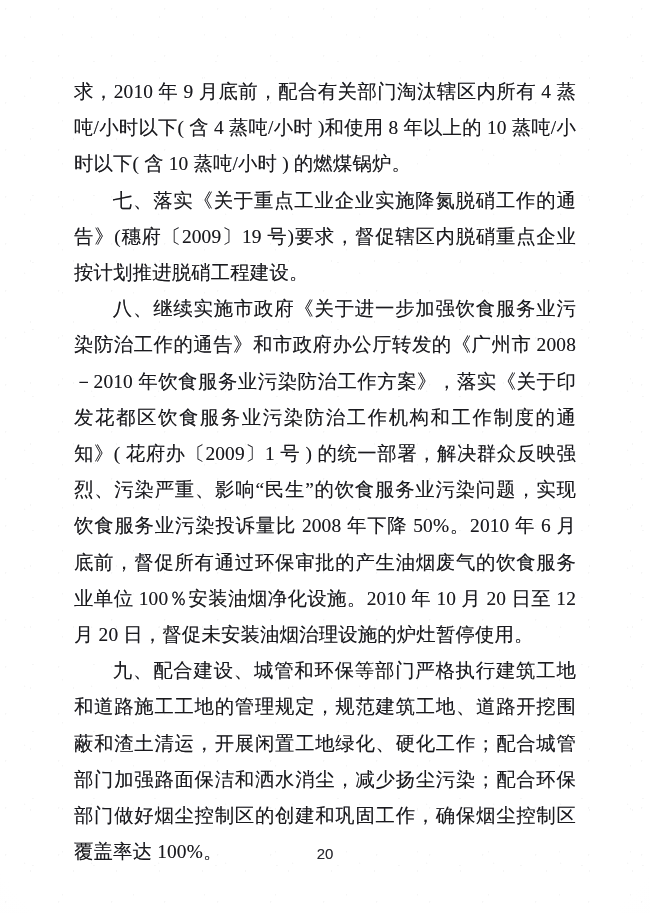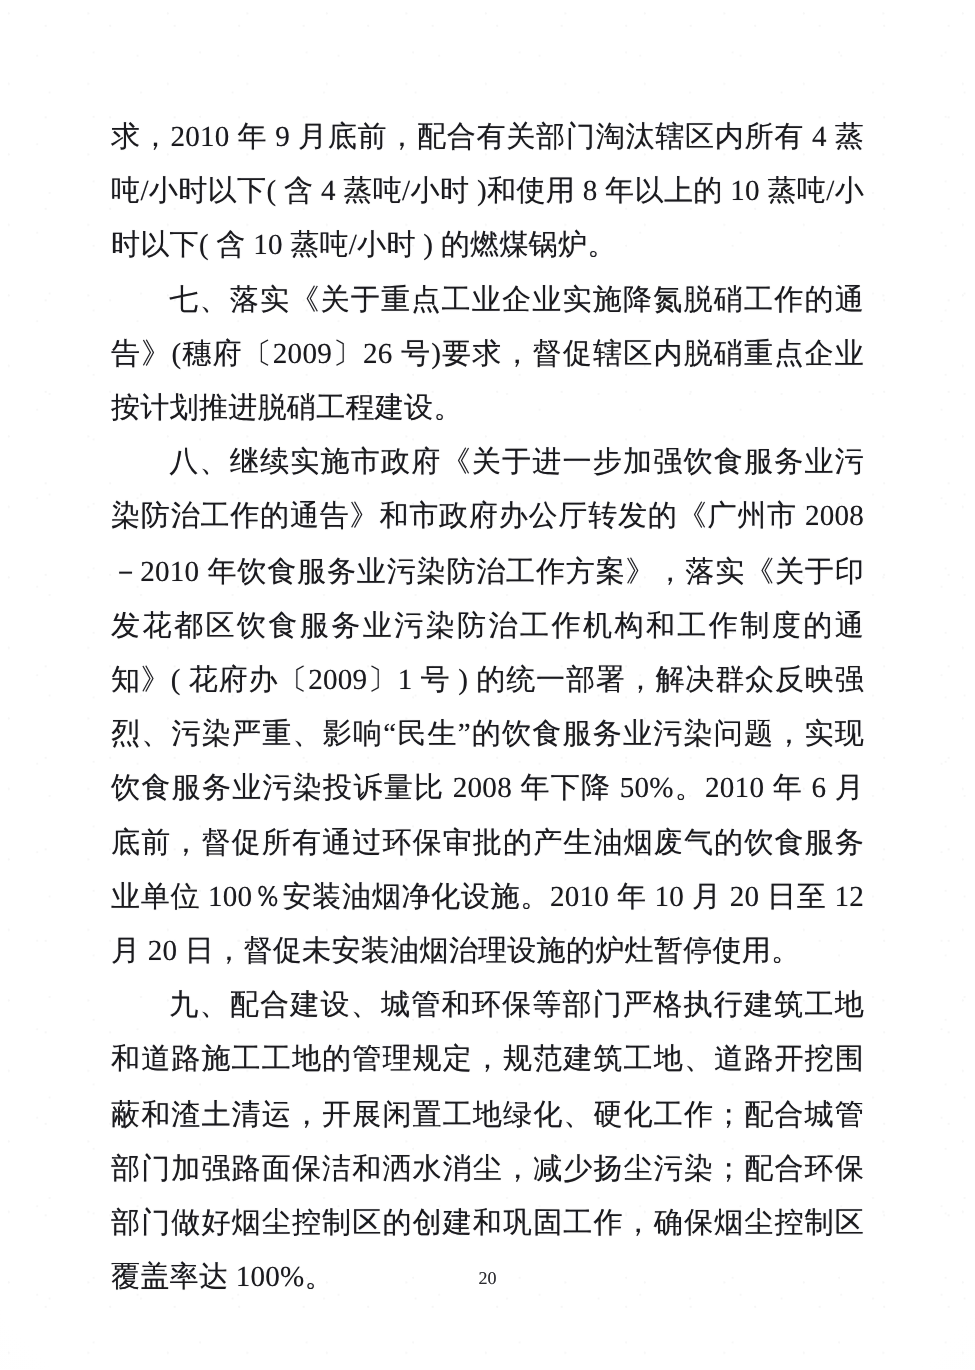--- a/index.html
+++ b/index.html
@@ -55,23 +55,23 @@
   p.para.first {
     text-indent: 0;
   }
 
   .page-number {
     position: absolute;
     left: 0;
     right: 0;
     top: 845px;
     text-align: center;
-    font-size: 12px;
+    font-size: 15px;
     color: #2b2b30;
-    font-family: Liberation Serif, serif;
+    font-family: Liberation Sans, sans-serif;
     text-shadow: 0 0 0.4px rgba(40,40,48,0.45);
   }
 
   
   .grain {
     position: absolute;
     inset: 0;
     pointer-events: none;
     opacity: 0.035;
     background-image:
@@ -86,21 +86,21 @@
 </head>
 <body>
 
 <div class="page">
   <div class="page-inner">
     <div class="doc-body">
 
       <p class="para first">求，2010 年 9 月底前，配合有关部门淘汰辖区内所有 4 蒸吨/小时以下( 含 4 蒸吨/小时 )和使用 8 年以上的 10 蒸吨/小时以下( 含 10 蒸吨/小时 ) 的燃煤锅炉。</p>
 
 
-      <p class="para">七、落实《关于重点工业企业实施降氮脱硝工作的通告》(穗府〔2009〕26 号)要求，督促辖区内脱硝重点企业按计划推进脱硝工程建设。</p>
+      <p class="para">七、落实《关于重点工业企业实施降氮脱硝工作的通告》(穗府〔2009〕19 号)要求，督促辖区内脱硝重点企业按计划推进脱硝工程建设。</p>
 
       <p class="para">八、继续实施市政府《关于进一步加强饮食服务业污染防治工作的通告》和市政府办公厅转发的《广州市 2008－2010 年饮食服务业污染防治工作方案》，落实《关于印发花都区饮食服务业污染防治工作机构和工作制度的通知》( 花府办〔2009〕1 号 ) 的统一部署，解决群众反映强烈、污染严重、影响“民生”的饮食服务业污染问题，实现饮食服务业污染投诉量比 2008 年下降 50%。2010 年 6 月底前，督促所有通过环保审批的产生油烟废气的饮食服务业单位 100％安装油烟净化设施。2010 年 10 月 20 日至 12 月 20 日，督促未安装油烟治理设施的炉灶暂停使用。</p>
 
       <p class="para">九、配合建设、城管和环保等部门严格执行建筑工地和道路施工工地的管理规定，规范建筑工地、道路开挖围蔽和渣土清运，开展闲置工地绿化、硬化工作；配合城管部门加强路面保洁和洒水消尘，减少扬尘污染；配合环保部门做好烟尘控制区的创建和巩固工作，确保烟尘控制区覆盖率达 100%。</p>
 
     </div>
   </div>
 
   <div class="page-number">20</div>
 

